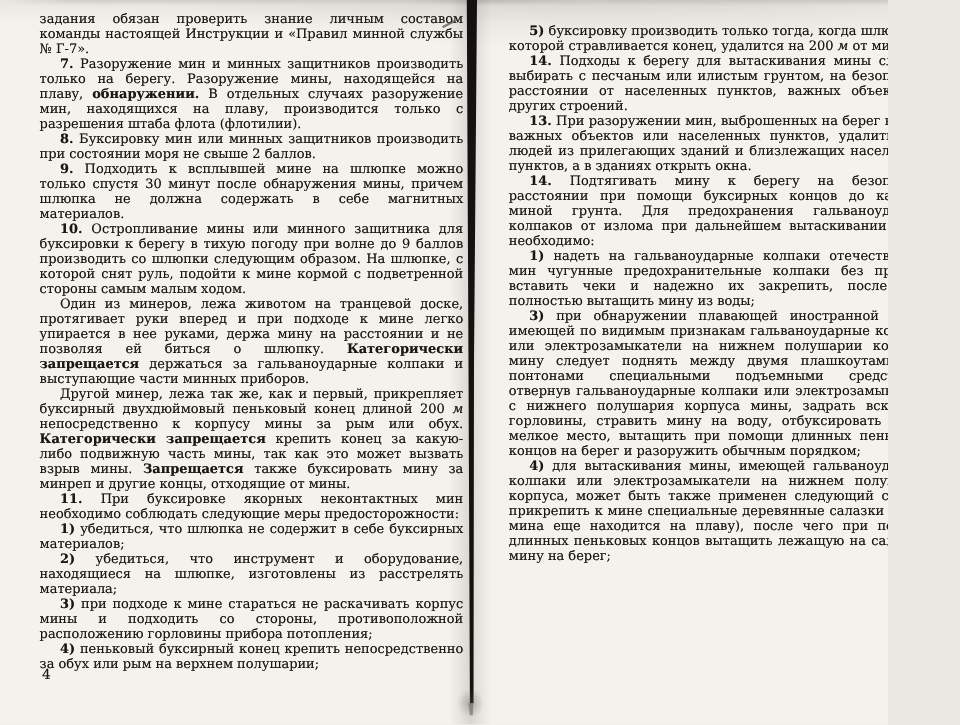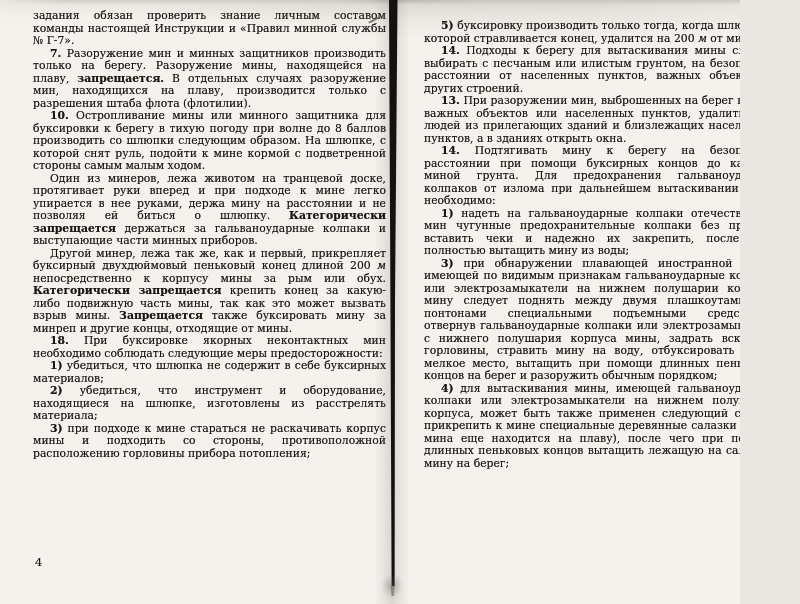--- a/index.html
+++ b/index.html
@@ -69,28 +69,31 @@
 </head>
 <body>
 
 <div class="scan">
 
   <div class="top-edge"></div>
   <div class="gutter-shade"></div>
 
   <div class="col col-left">
       <p class="para"><span>задания обязан проверить знание личным составом команды настоящей Инструкции и «Правил минной службы № Г-7».</span></p>
-      <p class="para ind"><span class="b">7.</span><span> Разоружение мин и минных защитников производить только на берегу. Разоружение мины, находящейся на плаву, </span><span class="b">запрещается.</span><span> В отдельных случаях разоружение мин, находящихся на плаву, производится только с разрешения штаба флота (флотилии).</span></p>
-      <p class="para ind"><span class="b">10.</span><span> Остропливание мины или минного защитника для буксировки к берегу в тихую погоду при волне до 8 баллов производить со шлюпки следующим образом. На шлюпке, с которой снят руль, подойти к мине кормой с подветренной стороны самым малым ходом.</span></p>
+      <p class="para ind"><span class="b">7.</span><span> Разоружение мин и минных защитников производить только на берегу. Разоружение мины, находящейся на плаву, </span><span class="b">обнаружении.</span><span> В отдельных случаях разоружение мин, находящихся на плаву, производится только с разрешения штаба флота (флотилии).</span></p>
+      <p class="para ind"><span class="b">8.</span><span> Буксировку мин или минных защитников производить при состоянии моря не свыше 2 баллов.</span></p>
+      <p class="para ind"><span class="b">9.</span><span> Подходить к всплывшей мине на шлюпке можно только спустя 30 минут после обнаружения мины, причем шлюпка не должна содержать в себе магнитных материалов.</span></p>
+      <p class="para ind"><span class="b">10.</span><span> Остропливание мины или минного защитника для буксировки к берегу в тихую погоду при волне до 9 баллов производить со шлюпки следующим образом. На шлюпке, с которой снят руль, подойти к мине кормой с подветренной стороны самым малым ходом.</span></p>
       <p class="para ind"><span>Один из минеров, лежа животом на транцевой доске, протягивает руки вперед и при подходе к мине легко упирается в нее руками, держа мину на расстоянии и не позволяя ей биться о шлюпку. </span><span class="b">Категорически запрещается</span><span> держаться за гальваноударные колпаки и выступающие части минных приборов.</span></p>
       <p class="para ind"><span>Другой минер, лежа так же, как и первый, прикрепляет буксирный двухдюймовый пеньковый конец длиной 200 </span><span class="i">м</span><span> непосредственно к корпусу мины за рым или обух. </span><span class="b">Категорически запрещается</span><span> крепить конец за какую-либо подвижную часть мины, так как это может вызвать взрыв мины. </span><span class="b">Запрещается</span><span> также буксировать мину за минреп и другие концы, отходящие от мины.</span></p>
-      <p class="para ind"><span class="b">18.</span><span> При буксировке якорных неконтактных мин необходимо соблюдать следующие меры предосторожности:</span></p>
+      <p class="para ind"><span class="b">11.</span><span> При буксировке якорных неконтактных мин необходимо соблюдать следующие меры предосторожности:</span></p>
       <p class="para ind"><span class="b">1)</span><span> убедиться, что шлюпка не содержит в себе буксирных материалов;</span></p>
       <p class="para ind"><span class="b">2)</span><span> убедиться, что инструмент и оборудование, находящиеся на шлюпке, изготовлены из расстрелять материала;</span></p>
       <p class="para ind"><span class="b">3)</span><span> при подходе к мине стараться не раскачивать корпус мины и подходить со стороны, противоположной расположению горловины прибора потопления;</span></p>
+      <p class="para ind"><span class="b">4)</span><span> пеньковый буксирный конец крепить непосредственно за обух или рым на верхнем полушарии;</span></p>
     </div>
   <div class="col col-right">
       <p class="para ind"><span class="b">5)</span><span> буксировку производить только тогда, когда шлюпка, с которой стравливается конец, удалится на 200 </span><span class="i">м</span><span> от мины.</span></p>
       <p class="para ind"><span class="b">14.</span><span> Подходы к берегу для вытаскивания мины следует выбирать с песчаным или илистым грунтом, на безопасном расстоянии от населенных пунктов, важных объектов и других строений.</span></p>
       <p class="para ind"><span class="b">13.</span><span> При разоружении мин, выброшенных на берег вблизи важных объектов или населенных пунктов, удалить всех людей из прилегающих зданий и близлежащих населенных пунктов, а в зданиях открыть окна.</span></p>
       <p class="para ind"><span class="b">14.</span><span> Подтягивать мину к берегу на безопасном расстоянии при помощи буксирных концов до касания миной грунта. Для предохранения гальваноударных колпаков от излома при дальнейшем вытаскивании мины необходимо:</span></p>
       <p class="para ind"><span class="b">1)</span><span> надеть на гальваноударные колпаки отечественных мин чугунные предохранительные колпаки без пружин, вставить чеки и надежно их закрепить, после чего полностью вытащить мину из воды;</span></p>
       <p class="para ind"><span class="b">3)</span><span> при обнаружении плавающей иностранной мины, имеющей по видимым признакам гальваноударные колпаки или электрозамыкатели на нижнем полушарии корпуса, мину следует поднять между двумя плашкоутами или понтонами специальными подъемными средствами, отвернув гальваноударные колпаки или электрозамыкатели с нижнего полушария корпуса мины, задрать вскрытые горловины, стравить мину на воду, отбуксировать ее на мелкое место, вытащить при помощи длинных пеньковых концов на берег и разоружить обычным порядком;</span></p>
       <p class="para ind"><span class="b">4)</span><span> для вытаскивания мины, имеющей гальваноударные колпаки или электрозамыкатели на нижнем полушарии корпуса, может быть также применен следующий способ: прикрепить к мине специальные деревянные салазки (когда мина еще находится на плаву), после чего при помощи длинных пеньковых концов вытащить лежащую на салазках мину на берег;</span></p>
     </div>

